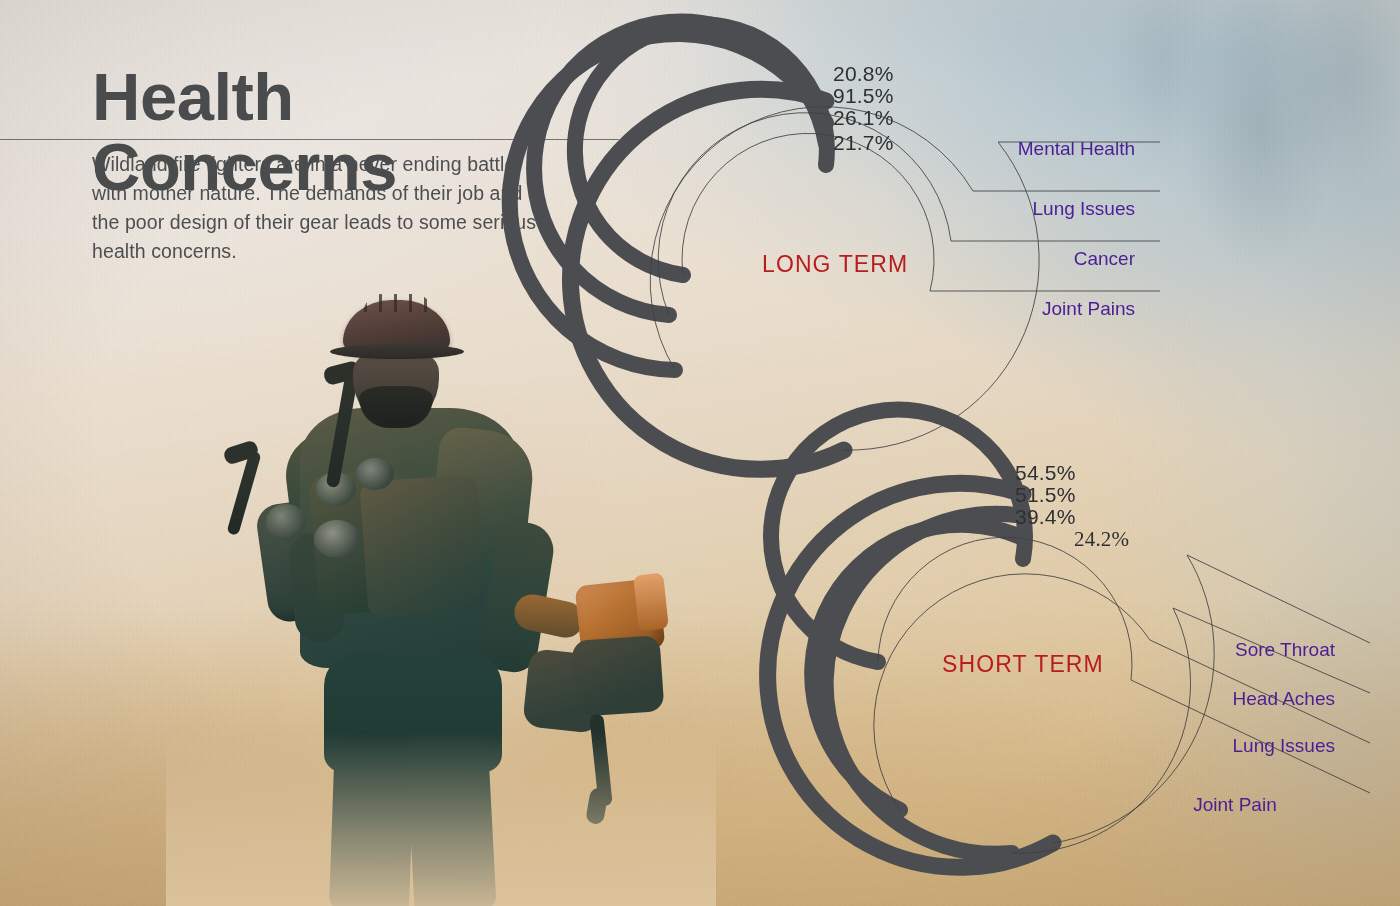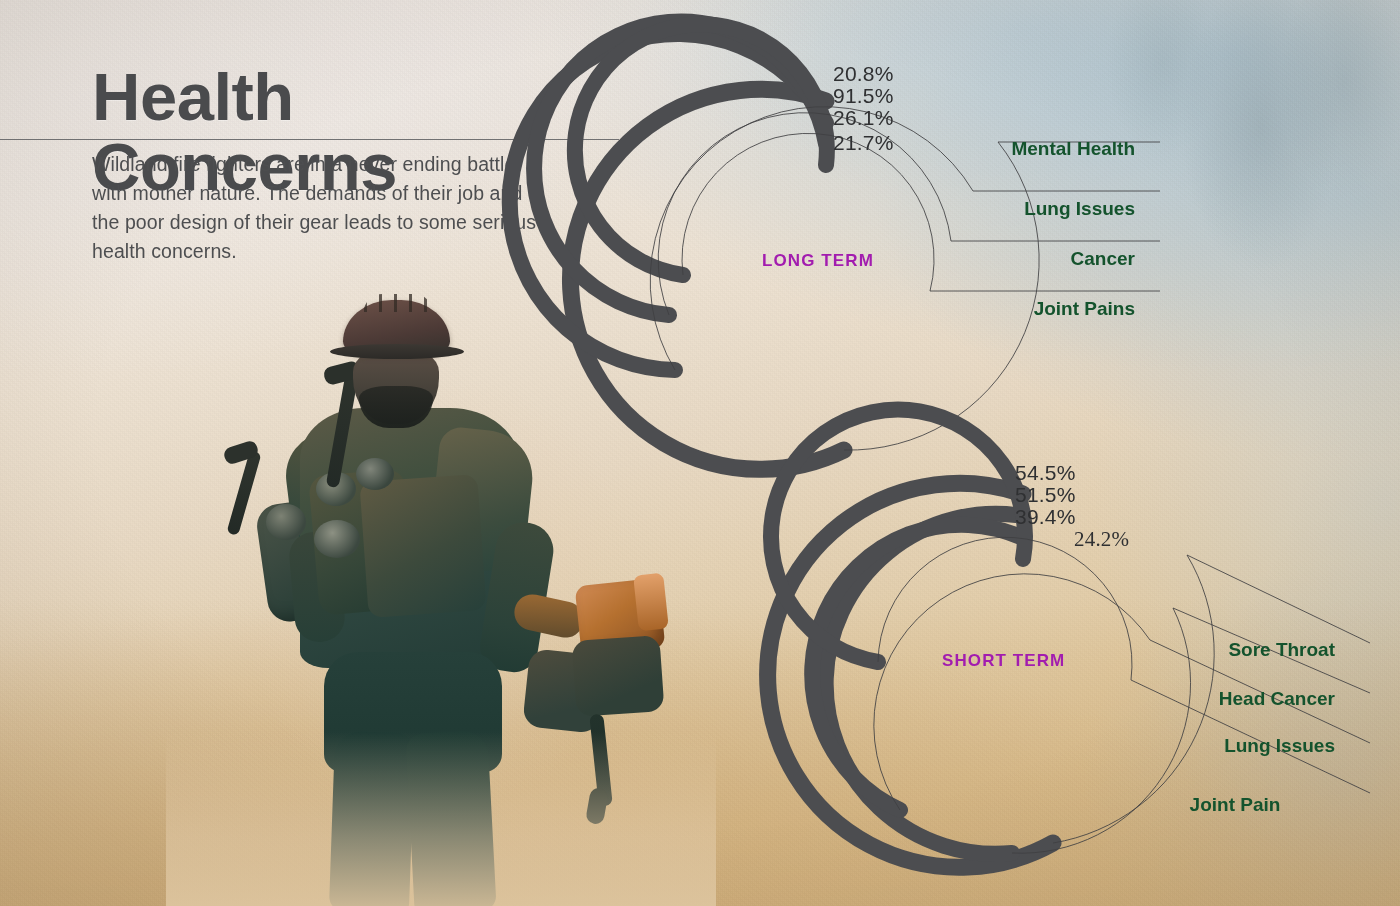--- a/index.html
+++ b/index.html
@@ -287,31 +287,30 @@
   .pct-label {
     position: absolute;
     font-size: 21px;
     color: #2f3032;
     letter-spacing: .2px;
     white-space: nowrap;
   }
   .cat-label {
     position: absolute;
     font-size: 19px;
-    color: #14532d;
+    color: #4c1d95;
     white-space: nowrap;
     text-align: right;
-    font-weight: bold;
   }
   .chart-center {
     position: absolute;
-    font-size: 17px;
-    font-weight: 700;
+    font-size: 23px;
+    font-weight: 400;
     letter-spacing: 1.1px;
-    color: #a21caf;
+    color: #b91c1c;
     white-space: nowrap;
   }
   #center-long  { left: 762px; top: 251px; }
   #center-short { left: 942px; top: 651px; }
 
   
   .dewalt {
     position: absolute;
     left: 1242px;
     top: 852px;
@@ -430,20 +429,20 @@
     <path class="guide" d="M 110 370 A 148 148 0 1 1 360 200 L 580 303"></path>
     <path class="guide" d="M 88 222 A 127 127 0 1 1 341 240 L 580 353"></path>
   </svg>
 
   <div class="pct-label" style="left:1015px; top:461px;">54.5%</div>
   <div class="pct-label" style="left:1015px; top:483px;">51.5%</div>
   <div class="pct-label" style="left:1015px; top:505px;">39.4%</div>
   <div class="pct-label" style="left:1074px; top:527px;font-family:Liberation Serif, serif;">24.2%</div>
 
   <div class="cat-label" style="left:1135px; top:639px; width:200px;">Sore Throat</div>
-  <div class="cat-label" style="left:1135px; top:688px; width:200px;">Head Cancer</div>
+  <div class="cat-label" style="left:1135px; top:688px; width:200px;">Head Aches</div>
   <div class="cat-label" style="left:1135px; top:735px; width:200px;">Lung Issues</div>
   <div class="cat-label" style="left:1135px; top:794px; width:200px;text-align:center;">Joint Pain</div>
 
   <div class="chart-center" id="center-short">SHORT TERM</div>
 
 
 </div>
 
 </body></html>

